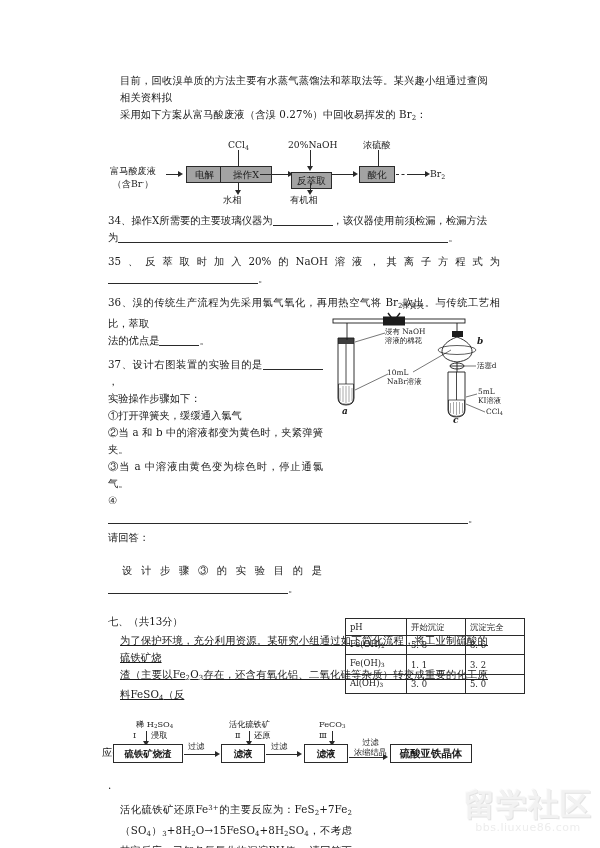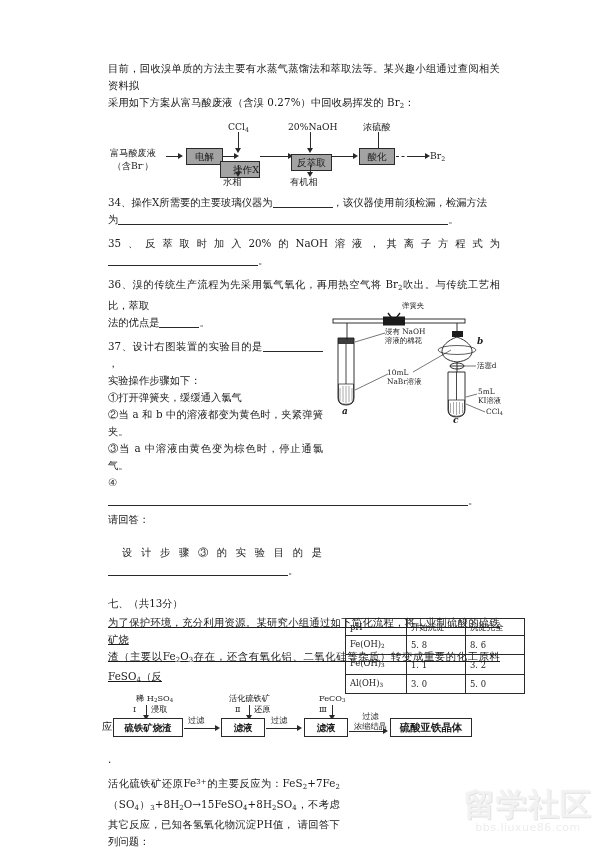--- a/index.html
+++ b/index.html
@@ -28,21 +28,21 @@
     top: 60px;
     width: 392px;
   }
 
   
   .para {
     font-size: 10.3px;
     line-height: 17px;
     text-align: justify;
     letter-spacing: 0.1px;
-    margin: 0;
+    margin: 12px;
   }
   .q {
     font-size: 10.3px;
     line-height: 17px;
     margin: 0;
     text-align: justify;
   }
   .blk { margin-top: 7px; }
   .blk-sm { margin-top: 7px; }
 
@@ -241,21 +241,21 @@
         <span>富马酸废液</span><br>
         <span>（含Br</span><sup>-</sup><span>）</span>
       </div>
       <div class="hline" style="left:58px; top:35px; width:14px;"></div>
       <div class="arrowR" style="left:70px; top:32px;"></div>
 
       <div class="fbox" style="left:78px; top:27px; width:37px;">电解</div>
       <div class="hline" style="left:115px; top:35px; width:13px;"></div>
       <div class="arrowR" style="left:126px; top:32px;"></div>
 
-      <div class="fbox" style="left:111px; top:40px; width:40px; left:112px;text-align:right;">操作X</div>
+      <div class="fbox" style="left:111px; top:27px; width:52px; left:112px;">操作X</div>
       <div class="hline" style="left:152px; top:35px; width:30px;"></div>
       <div class="arrowR" style="left:180px; top:32px;"></div>
 
       <div class="fbox" style="left:183px; top:33px; width:41px;">反萃取</div>
       <div class="hline" style="left:224px; top:35px; width:23px;"></div>
       <div class="arrowR" style="left:245px; top:32px;"></div>
 
       <div class="fbox" style="left:251px; top:27px; width:36px;">酸化</div>
       <div class="dotline" style="left:288px; top:35px; width:14px;"></div>
       <div class="hline" style="left:302px; top:35px; width:17px;"></div>

